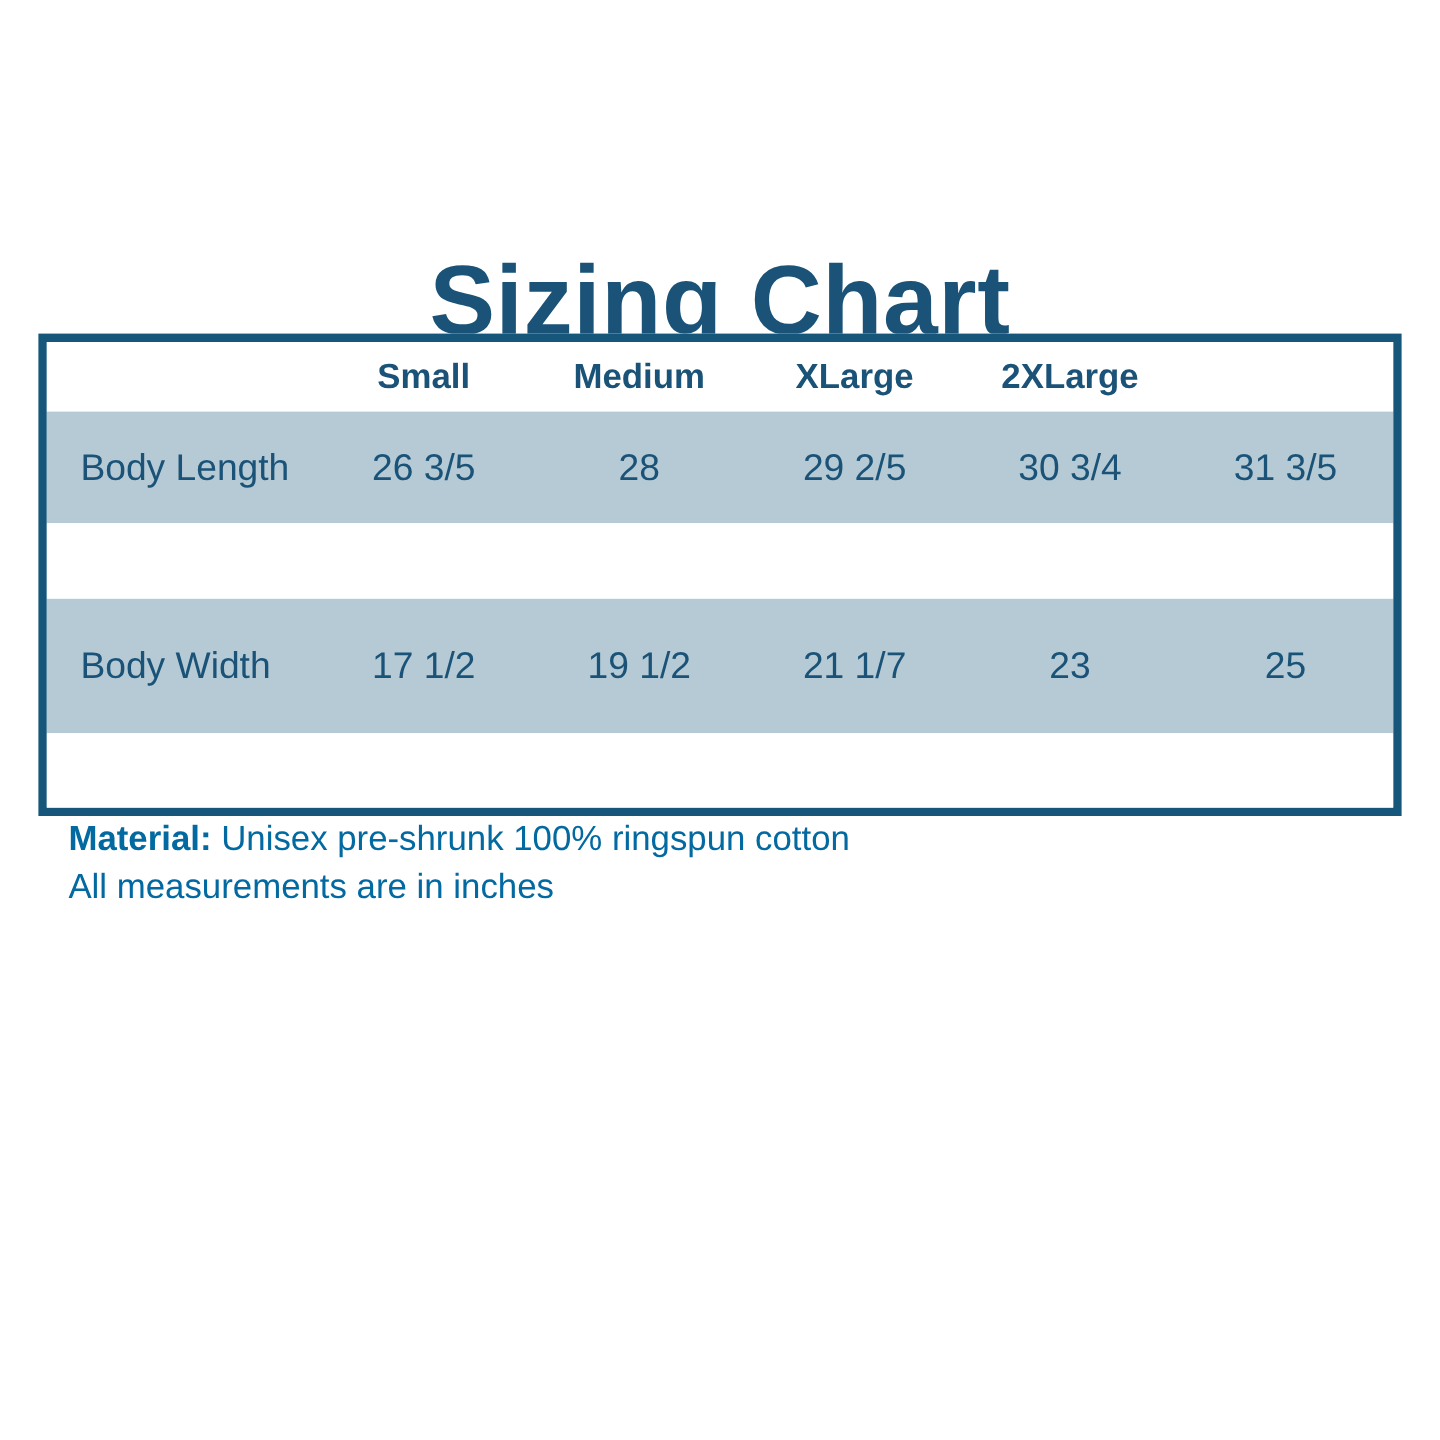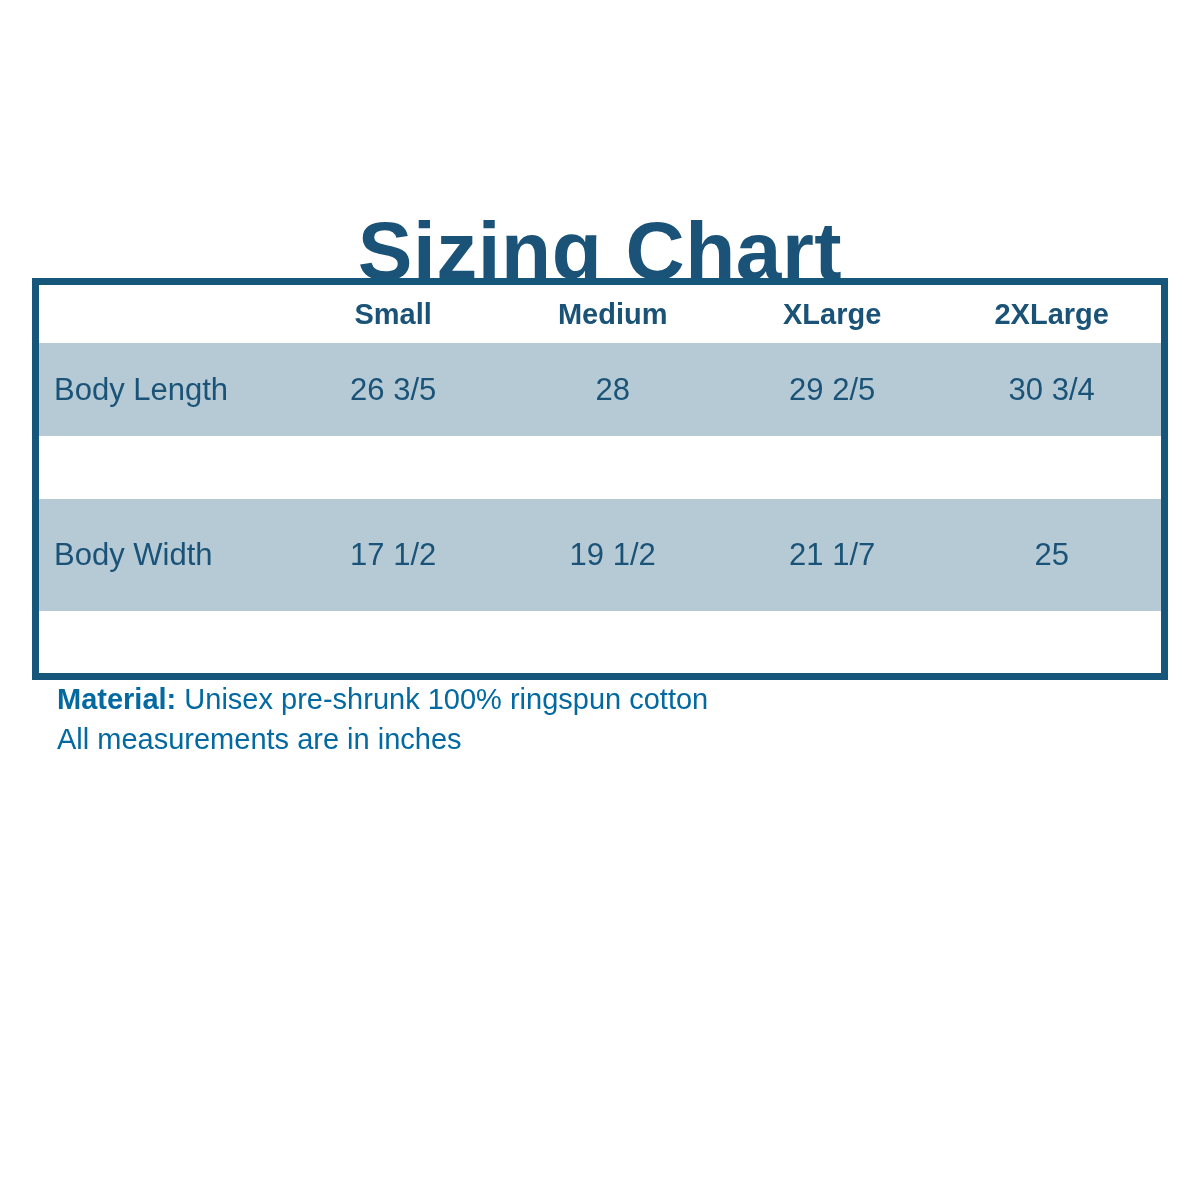--- a/index.html
+++ b/index.html
@@ -30,26 +30,25 @@
     width: 1136px;
     border: 7px solid #15567a;
     box-sizing: border-box;
     background: #ffffff;
   }
   .trow {
     display: grid;
     grid-template-columns: 20% 16% 16% 16% 16% 16%;
     align-items: center;
     color: #1a5377;
-    gap: 40px;
   }
   .trow .cell { text-align: center; }
   .trow .rowlabel {
     text-align: left;
-    padding-left: 15px;
+    padding-left: 28px;
   }
   .header-row {
     height: 58px;
     background: #ffffff;
     font-weight: 700;
     font-size: 29px;
   }
   .data-row {
     background: #b5cad5;
     font-size: 31px;
@@ -94,20 +93,21 @@
       <div class="cell">31 3/5</div>
     </div>
 
     <div class="gap-row"></div>
 
     <div class="trow data-row data-row-2">
       <div class="cell rowlabel">Body Width</div>
       <div class="cell">17 1/2</div>
       <div class="cell">19 1/2</div>
       <div class="cell">21 1/7</div>
+      <div class="cell">23</div>
       <div class="cell">25</div>
     </div>
 
     <div class="gap-row gap-row-2"></div>
 
   </div>
 
   <div class="footer">
     <div>
       <span class="bold">Material:</span><span> Unisex pre-shrunk 100% ringspun cotton</span>

